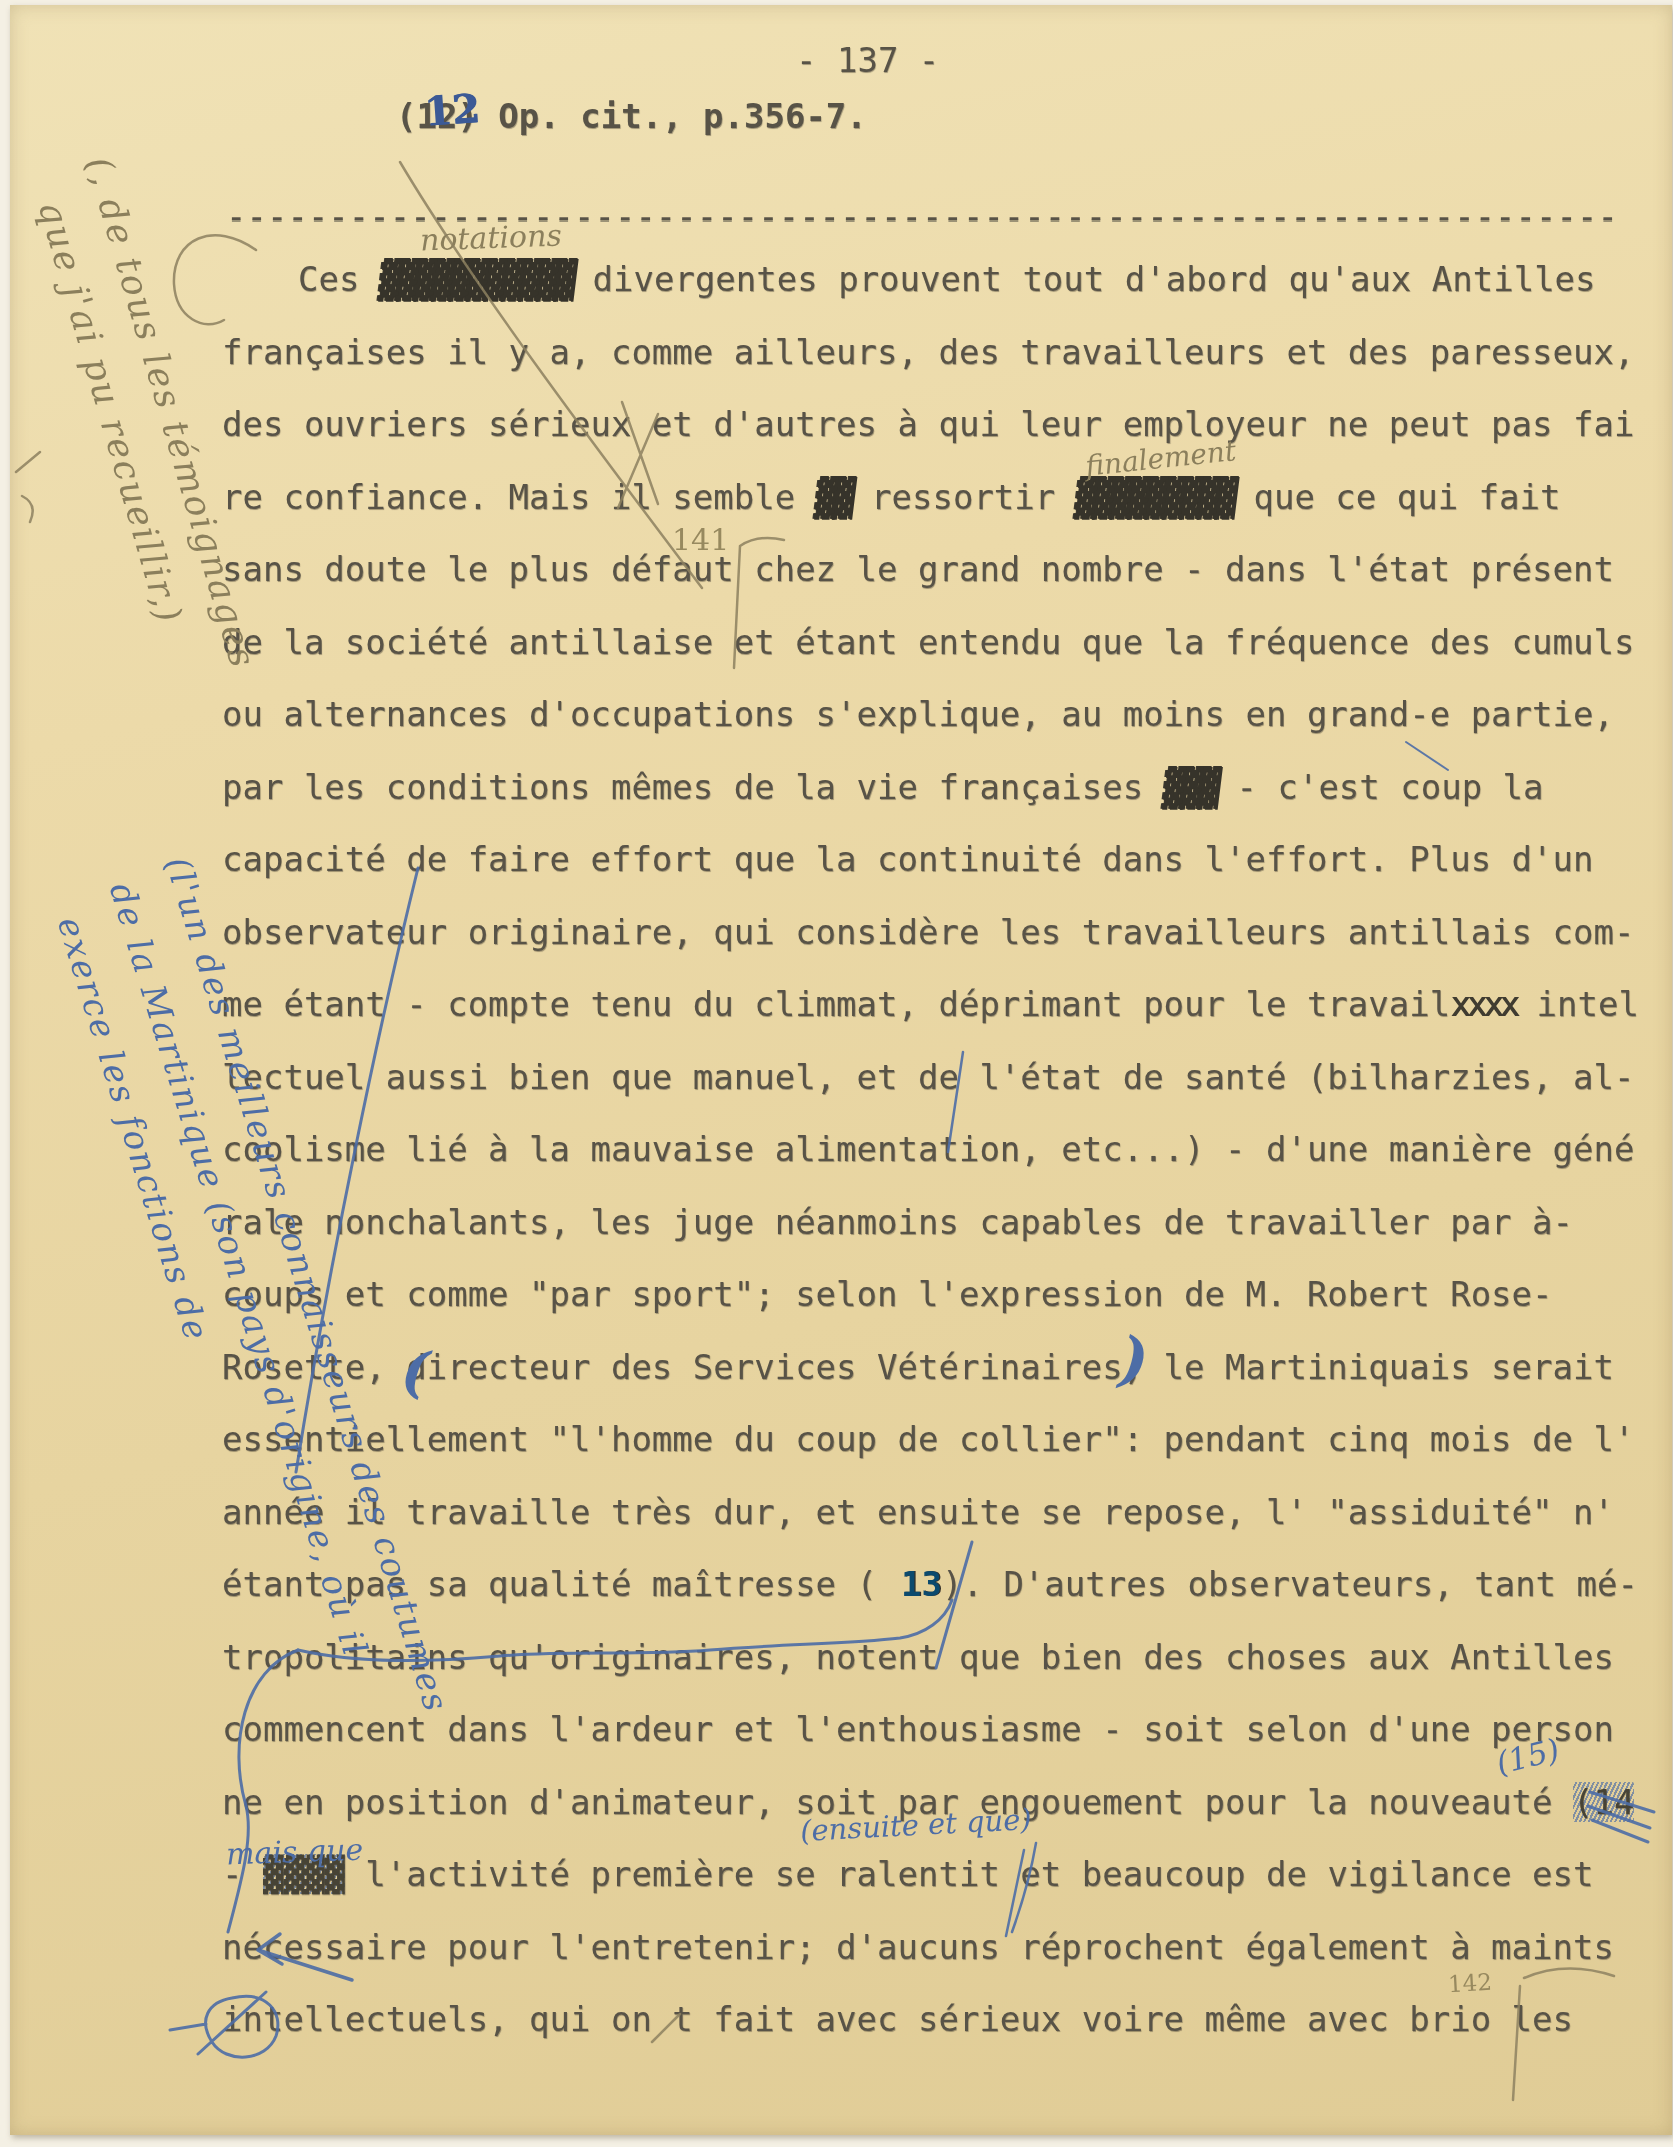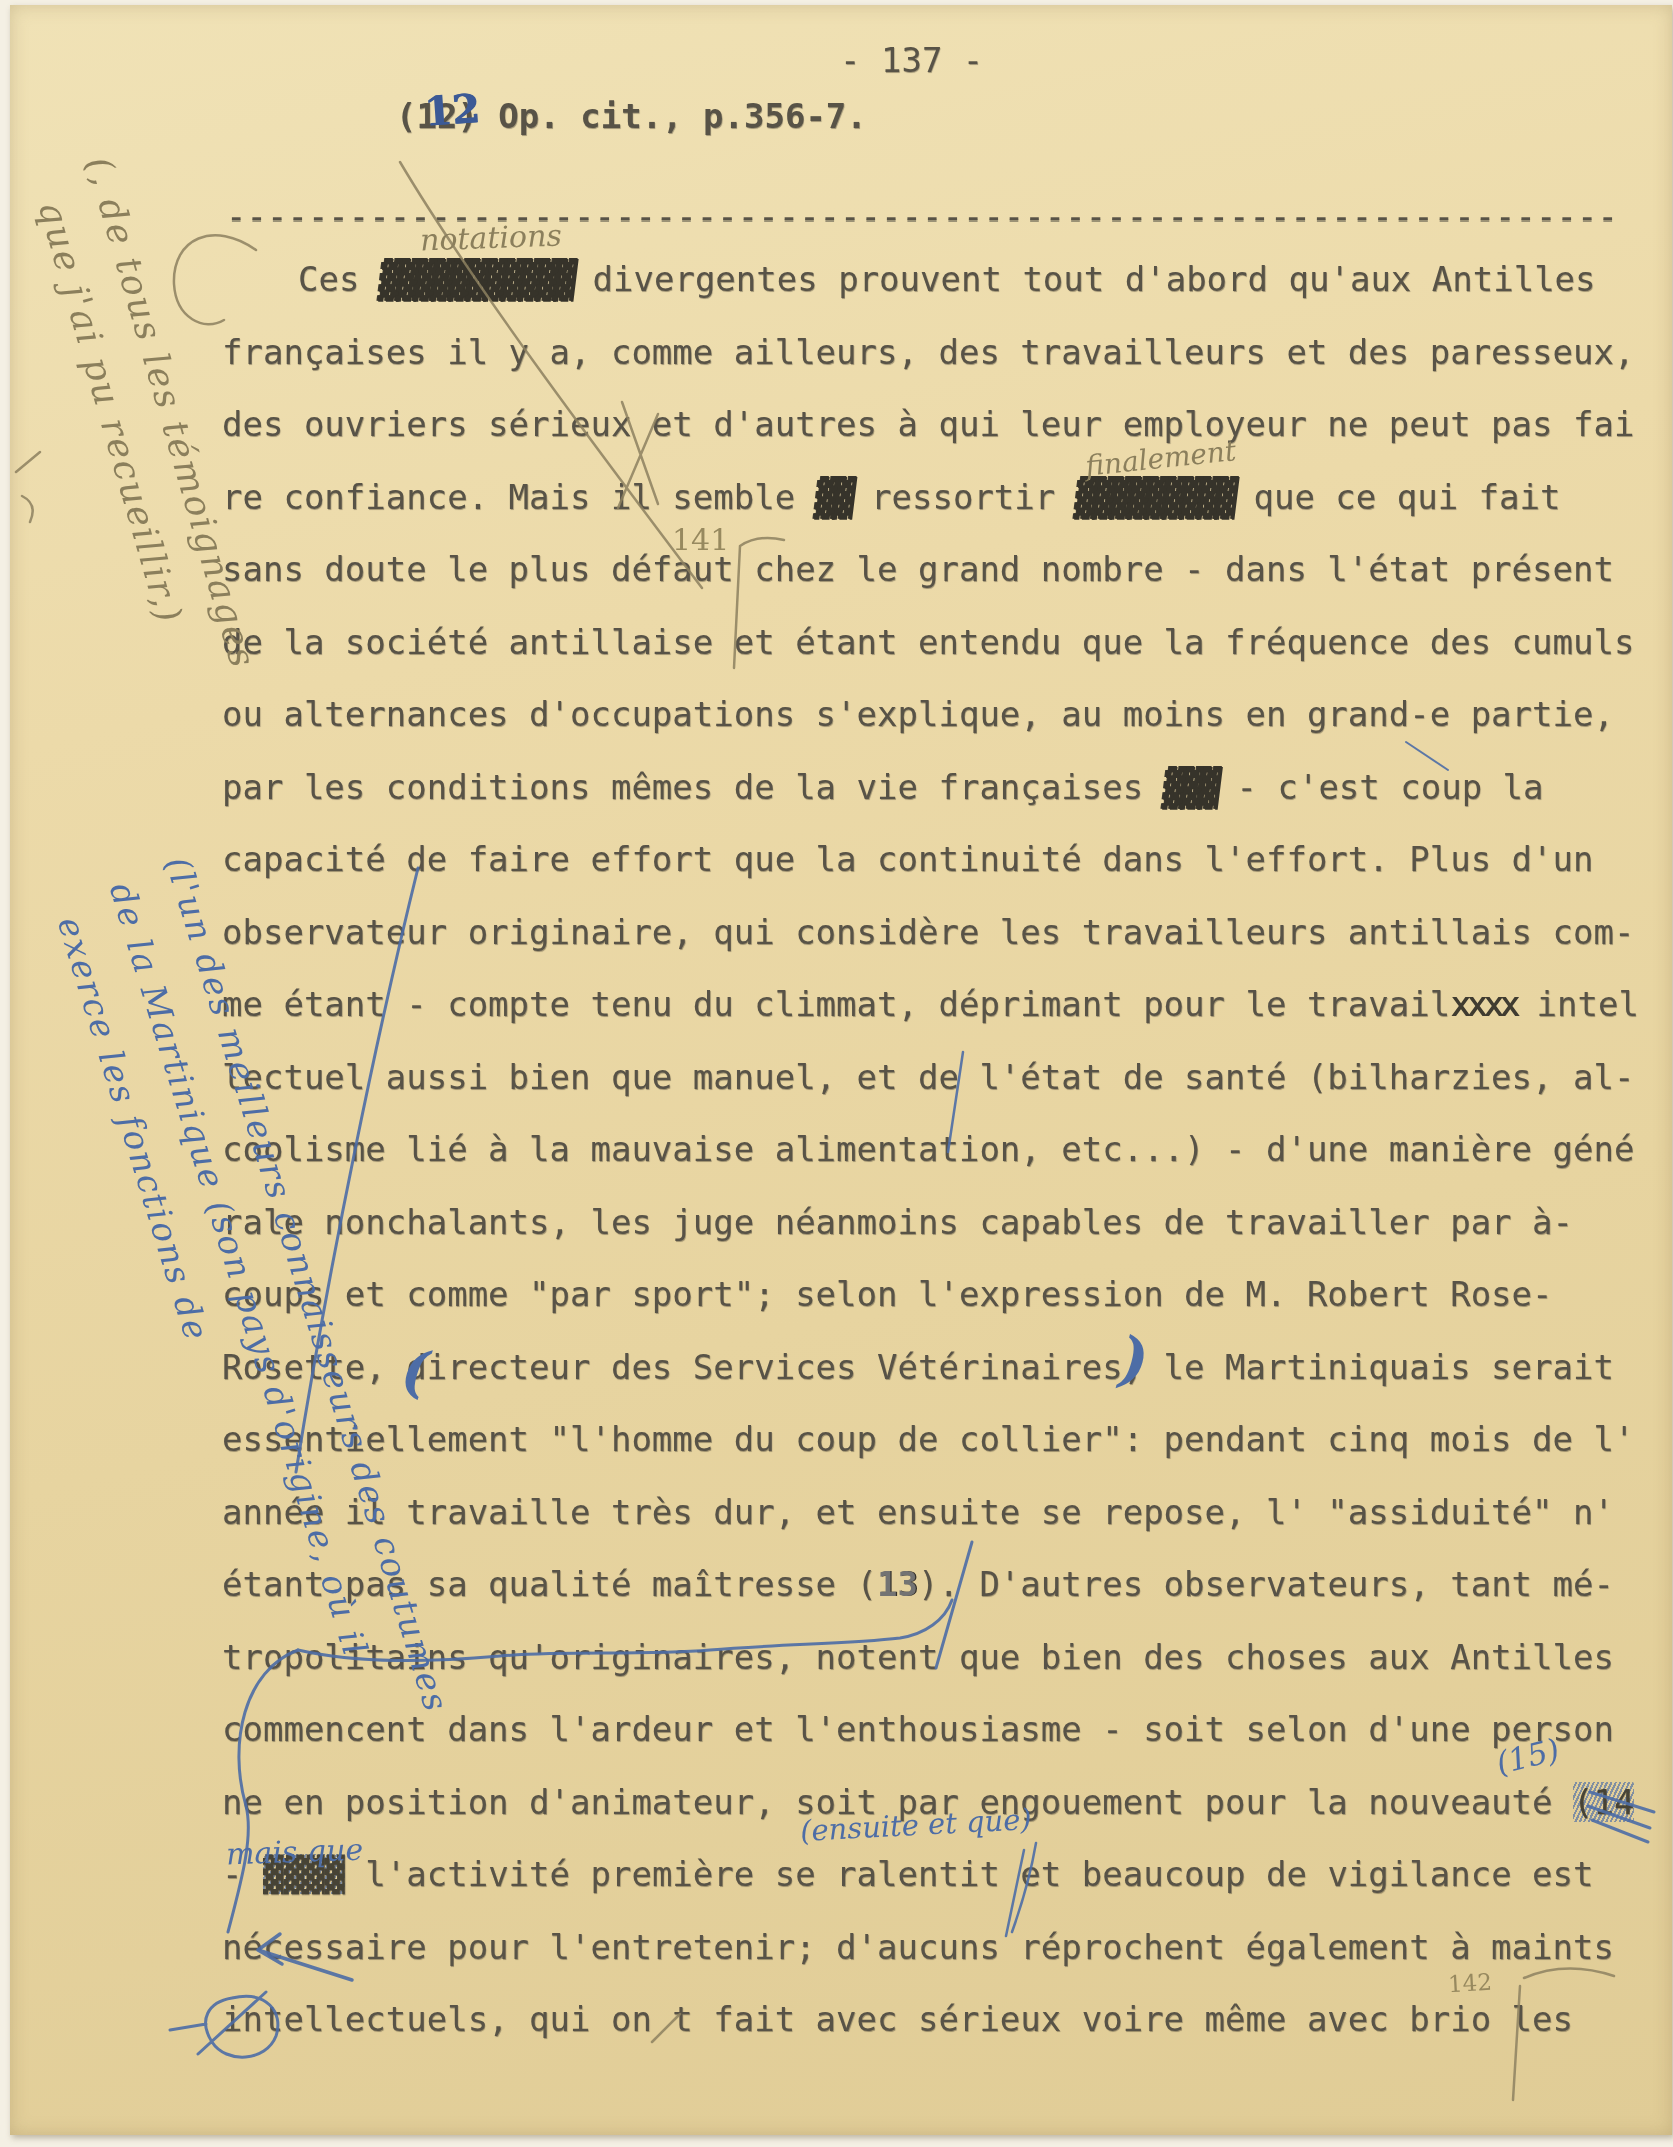--- a/index.html
+++ b/index.html
@@ -13,42 +13,42 @@
     background:
       linear-gradient(168deg,#f0e2b6 0%,#ecdaa9 30%,#e7d4a0 60%,#e0cc96 100%);
     box-shadow:0 0 18px rgba(120,100,60,.25) inset, 2px 3px 6px rgba(90,75,45,.35);
   }
   
   .typed{
     color:#585347;
     font-size:34px;
     text-shadow:.6px .6px .7px rgba(70,64,50,.45);
   }
-  #page-number{position:absolute;left:840px;top:40px;}
+  #page-number{position:absolute;left:796px;top:40px;}
   #footnote{position:absolute;left:396px;top:96px;font-weight:bold;}
   #footnote-overwrite{
     position:absolute;left:424px;top:86px;
     font-family:"DejaVu Serif",serif;font-weight:bold;font-size:40px;
     color:#3c5a96;transform:rotate(-4deg);text-shadow:1px 0 #3c5a96;
   }
   #separator{position:absolute;left:226px;top:196px;letter-spacing:0;white-space:pre;
     text-shadow:0 2px 0 rgba(88,83,71,.55);}
   #typed-lines{position:absolute;left:222px;top:262px;width:1460px;}
   .tline{height:72.5px;line-height:34px;white-space:pre;position:relative;}
   .tline.indent{padding-left:76px;}
   .sg-t{}
   .sg-scr{ 
     color:#36332a;display:inline-block;transform:skewX(-7deg) scaleY(1.08);
     letter-spacing:-3px;text-shadow:1px 1px 0 #36332a,-1px 0 0 #3e3a30;
   }
   .sg-scrb{ 
     color:#474335;border-radius:2px;
     background:repeating-linear-gradient(115deg,rgba(77,109,166,0) 0 2px,rgba(77,109,166,.65) 2px 4px);
   }
-  .sg-ot{font-weight:bold;color:#737373;text-shadow:1.2px 0 #34302a;}
+  .sg-ot{font-weight:bold;color:#0c4a6e;text-shadow:1.2px 0 #34302a;margin-left:24px;}
   .sg-xov{color:#403c31;letter-spacing:-4px;text-shadow:1px 0 #403c31;}
   
   .hw{
     position:absolute;font-family:"DejaVu Serif",serif;font-style:italic;
     white-space:pre;pointer-events:none;
   }
   .pencil{color:#8b7f5c;}
   .ink{color:#4d6da6;}
   #hw-notations{left:420px;top:220px;font-size:30px;transform:rotate(-2deg);}
   #hw-finalement{left:1085px;top:442px;font-size:28px;transform:rotate(-6deg);}

